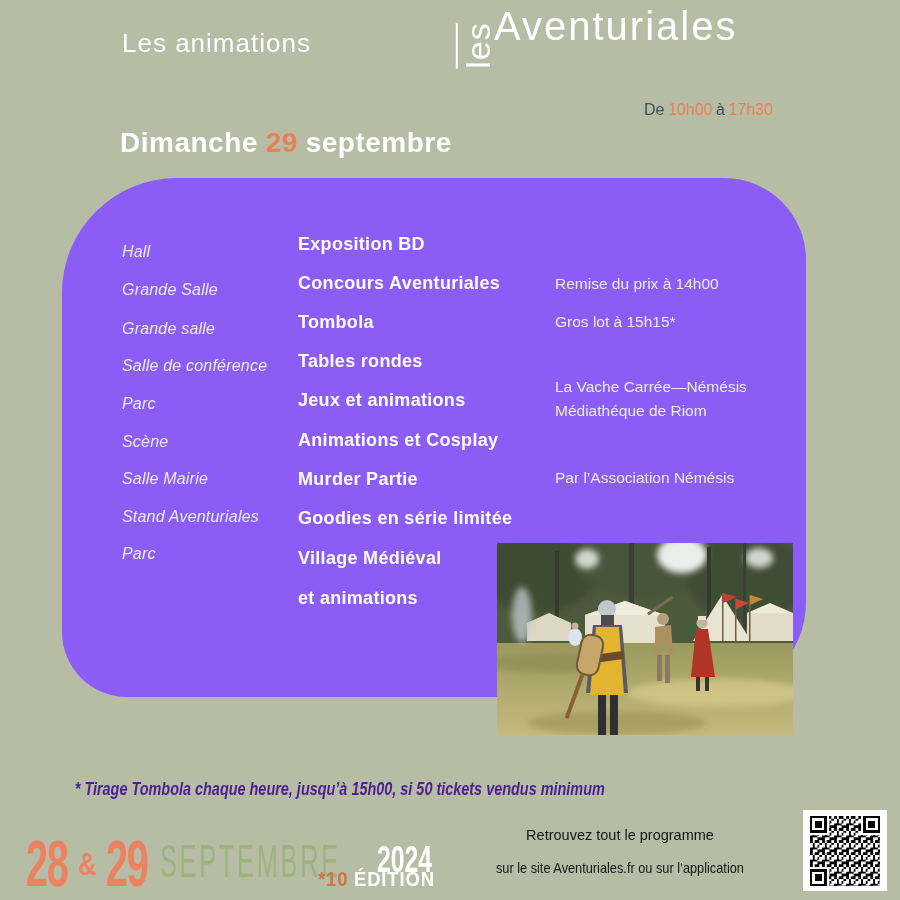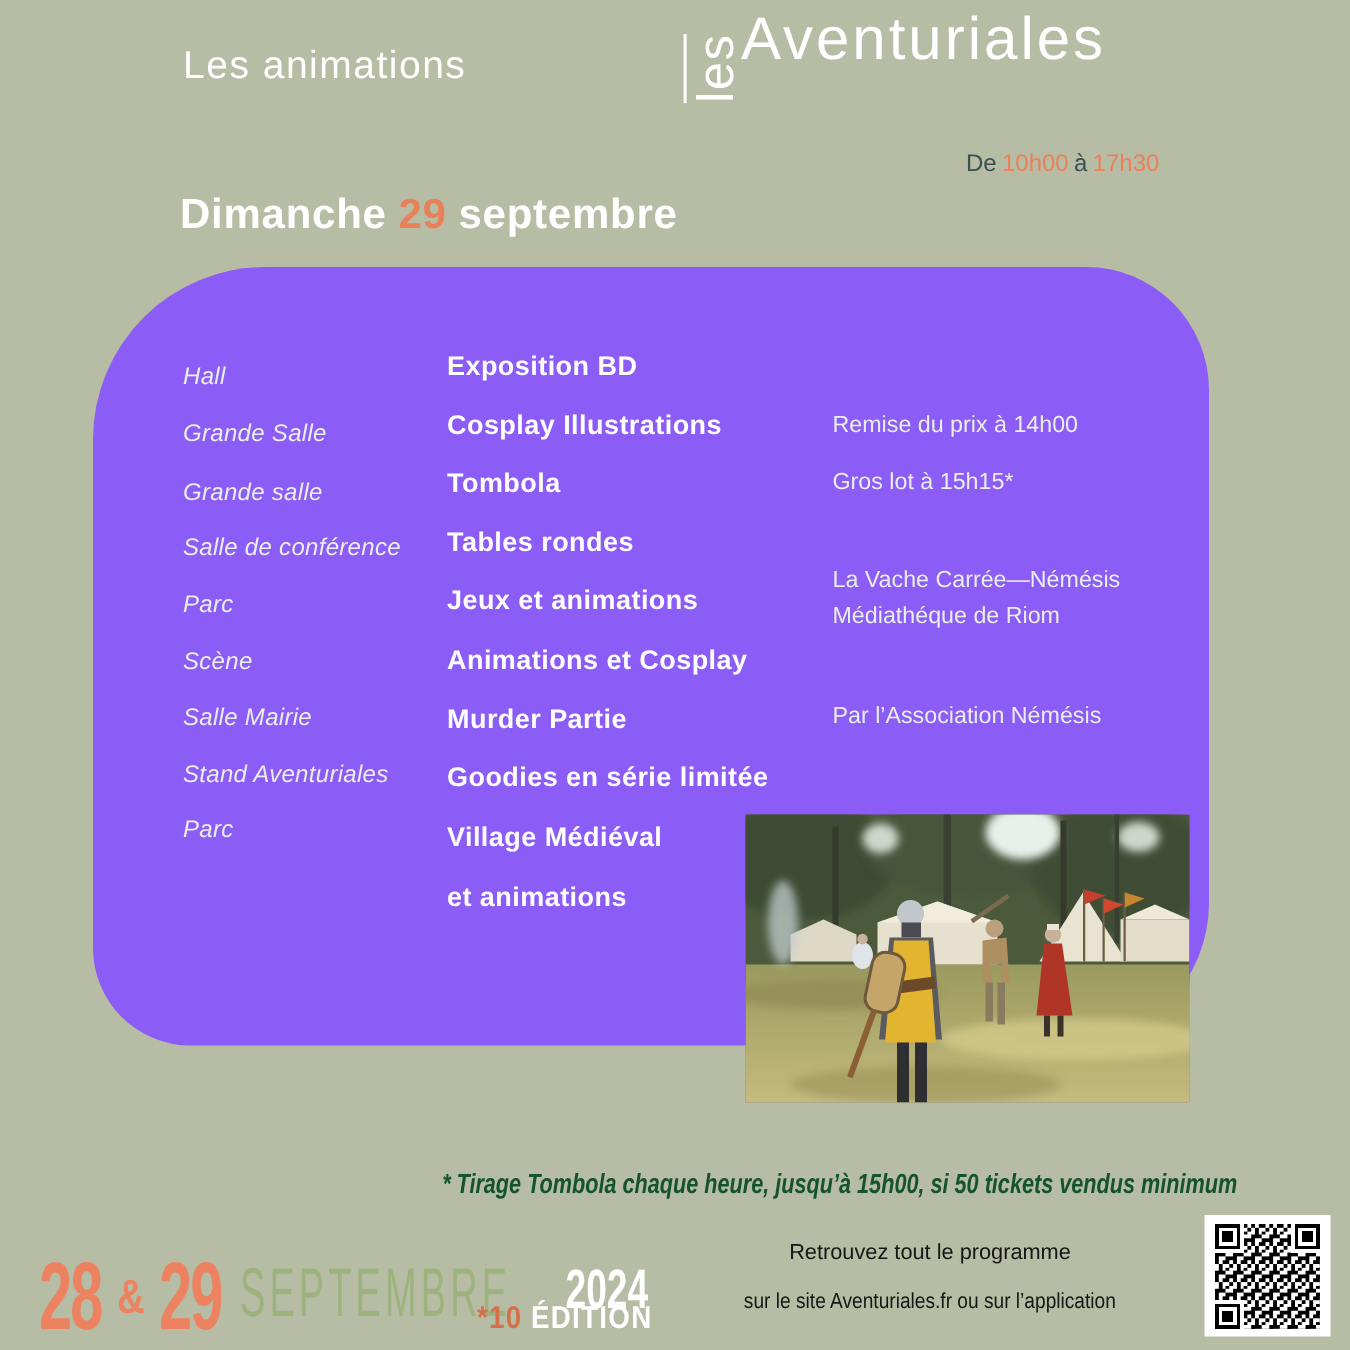--- a/index.html
+++ b/index.html
@@ -25,21 +25,21 @@
          border-radius:115px 82px 95px 65px;padding-left:36px;}
   .venue{left:60px;font-style:italic;font-size:16px;color:#e9eee9;letter-spacing:.2px;white-space:nowrap;}
   .activity{left:226px;font-weight:bold;font-size:18px;color:#fdfdfd;letter-spacing:.3px;white-space:nowrap;margin-left:10px;}
   .note{left:493px;font-size:15.5px;color:#e9eee9;white-space:nowrap;}
 
   
   .photo{left:435px;top:365px;width:296px;height:192px;}
   .photo svg{display:block;width:100%;height:100%;}
 
   
-  .footnote{left:0;top:778px;width:900px;text-align:right;color:#14532d;}
+  .footnote{left:0;top:778px;width:900px;text-align:left;color:#4c1d95;}
   .footnote span{display:inline-block;font-style:italic;font-weight:bold;font-size:18.5px;transform:scaleX(.78);transform-origin:center;white-space:nowrap;}
   .d-big{font-size:64px;font-weight:bold;color:#ec8260;letter-spacing:-2px;transform:scaleX(.62);transform-origin:left center;line-height:1;white-space:nowrap;}
   .d1{left:26px;top:832px;}
   .d2{left:106px;top:832px;}
   .amp{left:78px;top:848px;font-size:32px;font-weight:bold;color:#ec8260;transform:scaleX(.8);transform-origin:left center;line-height:1;}
   .month{left:160px;top:838px;font-size:46px;font-weight:400;color:#9eb27e;letter-spacing:5px;transform:scaleX(.55);transform-origin:left center;line-height:1;white-space:nowrap;}
   .year{left:377px;top:841px;font-size:37px;font-weight:bold;color:#ffffff;transform:scaleX(.67);transform-origin:left center;line-height:1;}
   .edition{left:318px;top:868px;font-size:21px;font-weight:bold;letter-spacing:1px;transform:scaleX(.88);transform-origin:left center;line-height:1;white-space:nowrap;color:#ffffff;}
   .edition .num{color:#d4714b;margin-right:.3em;}
 
@@ -72,21 +72,21 @@
     <div class="abs venue" style="top:103px">Grande Salle</div>
     <div class="abs venue" style="top:142px">Grande salle</div>
     <div class="abs venue" style="top:179px">Salle de conférence</div>
     <div class="abs venue" style="top:217px">Parc</div>
     <div class="abs venue" style="top:255px">Scène</div>
     <div class="abs venue" style="top:292px">Salle Mairie</div>
     <div class="abs venue" style="top:330px">Stand Aventuriales</div>
     <div class="abs venue" style="top:367px">Parc</div>
 
     <div class="abs activity" style="top:56px">Exposition BD</div>
-    <div class="abs activity" style="top:95px">Cosplay Illustrations</div>
+    <div class="abs activity" style="top:95px">Concours Aventuriales</div>
     <div class="abs activity" style="top:134px">Tombola</div>
     <div class="abs activity" style="top:173px">Tables rondes</div>
     <div class="abs activity" style="top:252px">Animations et Cosplay</div>
     <div class="abs activity" style="top:212px">Jeux et animations</div>
     <div class="abs activity" style="top:291px">Murder Partie</div>
     <div class="abs activity" style="top:330px">Goodies en série limitée</div>
     <div class="abs activity" style="top:370px">Village Médiéval</div>
     <div class="abs activity" style="top:410px">et animations</div>
 
     <div class="abs note" style="top:97px">Remise du prix à 14h00</div>

